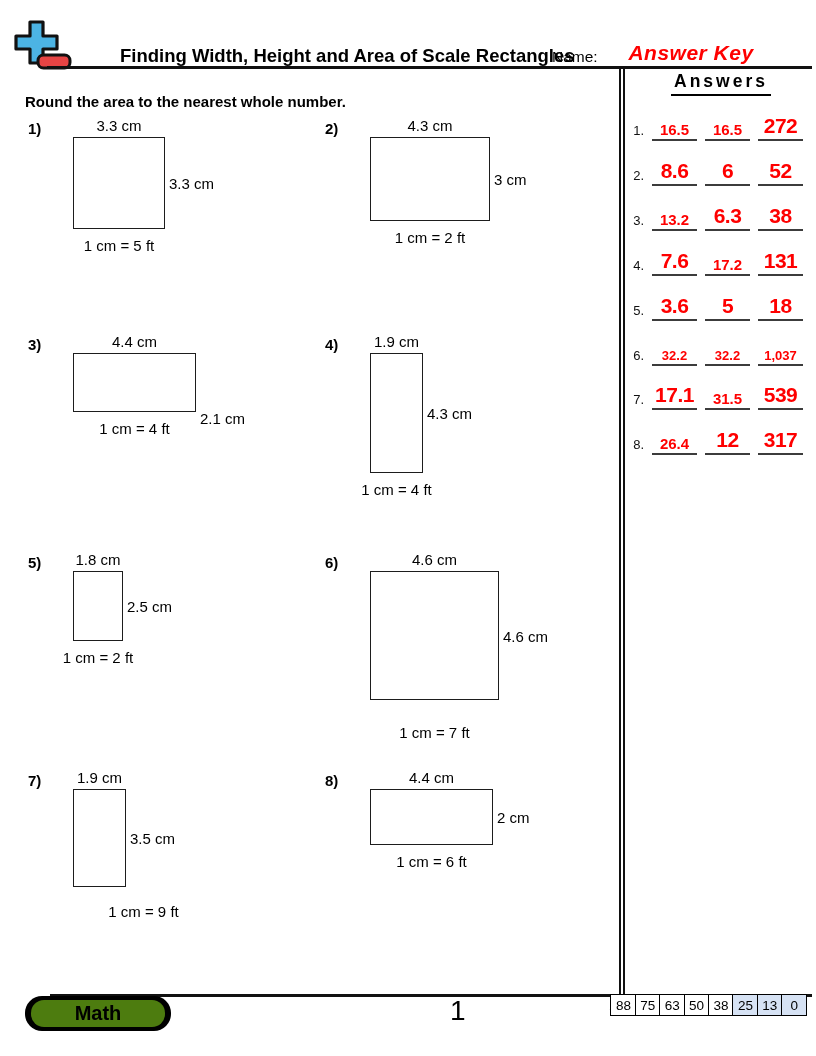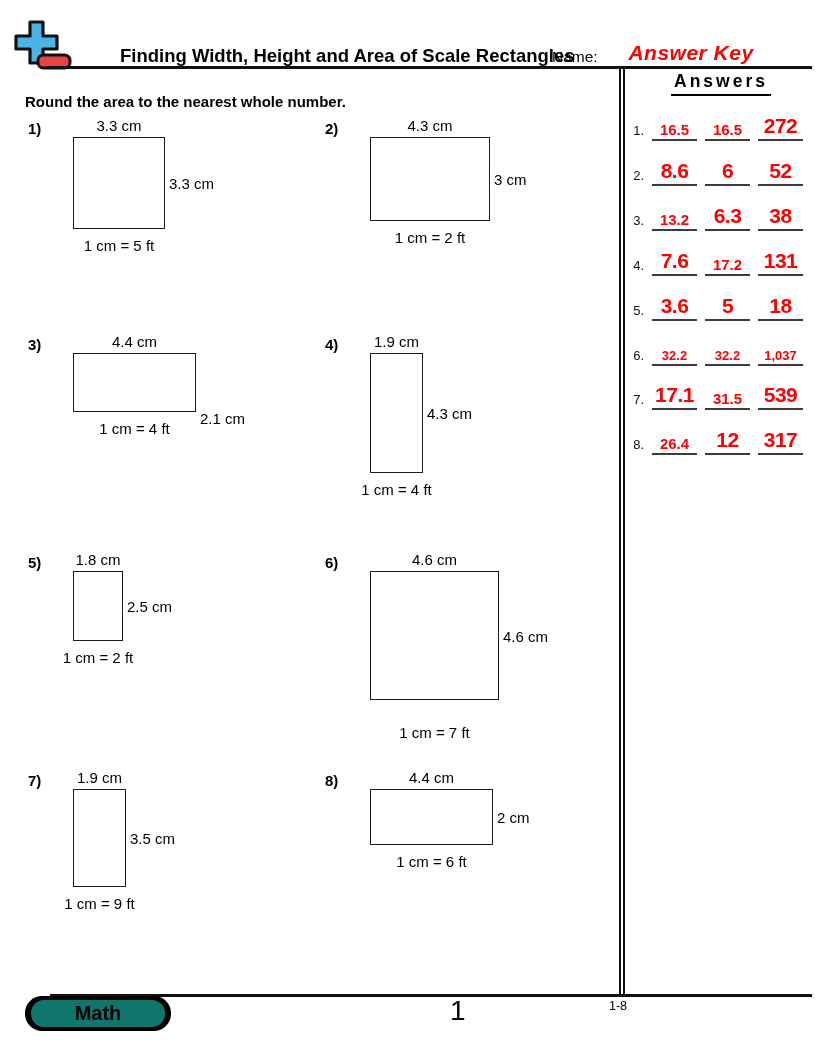--- a/index.html
+++ b/index.html
@@ -39,21 +39,21 @@
                       border-bottom:2.5px solid #000;padding:0 3px 2px 3px;}
   .answer-row{position:absolute;left:628px;display:flex;align-items:flex-end;height:37px;}
   .arow-num{font-size:13px;color:#111;width:16px;text-align:right;padding-bottom:3px;flex:0 0 auto;}
   .acell{width:45px;margin-left:8px;text-align:center;border-bottom:2px solid #3c3c3c;
          color:#fe0000;font-weight:bold;padding-bottom:1px;white-space:nowrap;flex:0 0 auto;}
   .val-sm{font-size:13px;} .val-md{font-size:15px;} .val-lg{font-size:21px;letter-spacing:-.5px;}
 
   
   .rule-bottom{position:absolute;left:50px;top:994px;width:762px;height:2.5px;background:#111;}
   .math-badge{position:absolute;left:25px;top:996px;width:146px;height:35px;background:#000;border-radius:17px;}
-  .math-badge .inner{position:absolute;left:6px;right:6px;top:4px;bottom:4px;background:#0f766e;border-radius:13px;
+  .math-badge .inner{position:absolute;left:6px;right:6px;top:4px;bottom:4px;background:#4d7c0f;border-radius:13px;
                      display:flex;align-items:center;justify-content:center;font-size:20px;font-weight:bold;}
   .website{position:absolute;left:176px;top:1009px;font-size:15.5px;}
   .page-num{position:absolute;left:450px;top:995px;font-size:28px;}
   .range-label{position:absolute;left:609px;top:999px;font-size:12.5px;}
   .score-grid{position:absolute;left:612px;top:994px;display:flex;}
   .score-cell{width:24px;height:20px;border:1.6px solid #000;margin-left:-1.6px;background:#fff;
               display:flex;align-items:center;justify-content:center;font-size:13.5px;}
   .score-cell.hl{background:#d6e2f4;}
 </style>
 </head>
@@ -133,21 +133,21 @@
       <div class="scale-label" style="top: 173px;">1 cm = 7 ft</div>
     </div>
   </div>
 
   <div class="problem" style="left: 28px; top: 769px;">
     <span class="pnum">7)</span>
     <div class="rect-group" style="width: 53px;">
       <div class="top-label">1.9 cm</div>
       <div class="scale-rect" style="height: 98px;"></div>
       <div class="right-label" style="top: 69px;">3.5 cm</div>
-      <div class="scale-label" style="top: 126px;">1 cm = 9 ft</div>
+      <div class="scale-label" style="top: 134px; margin-left: 44px;">1 cm = 9 ft</div>
     </div>
   </div>
 
   <div class="problem" style="left: 325px; top: 769px;">
     <span class="pnum">8)</span>
     <div class="rect-group" style="width: 123px;">
       <div class="top-label">4.4 cm</div>
       <div class="scale-rect" style="height: 56px;"></div>
       <div class="right-label" style="top: 48px;">2 cm</div>
       <div class="scale-label" style="top: 84px;">1 cm = 6 ft</div>
@@ -215,14 +215,24 @@
         <span class="acell val-lg">317</span>
       </div>
 </div>
 
   <div class="rule-bottom"></div>
   <div class="math-badge">
     <div class="inner">Math</div>
   </div>
   <div class="page-num">1</div>
   <div class="range-label">1-8</div>
+  <div class="score-grid" id="score-grid">
+      <div class="score-cell">88</div>
+      <div class="score-cell">75</div>
+      <div class="score-cell">63</div>
+      <div class="score-cell">50</div>
+      <div class="score-cell">38</div>
+      <div class="score-cell hl">25</div>
+      <div class="score-cell hl">13</div>
+      <div class="score-cell hl">0</div>
+    </div>
 
 </div>
 
 </body></html>

